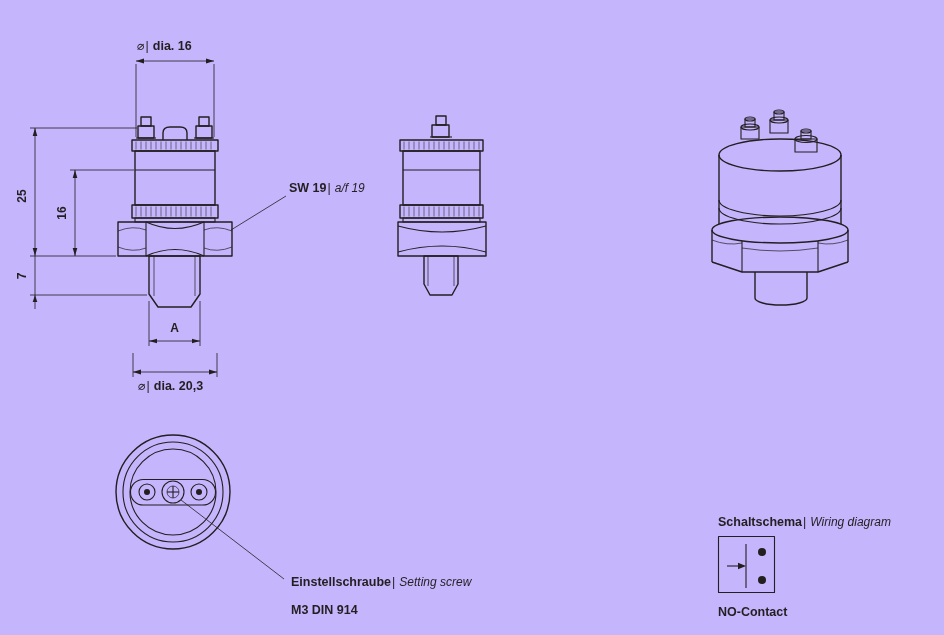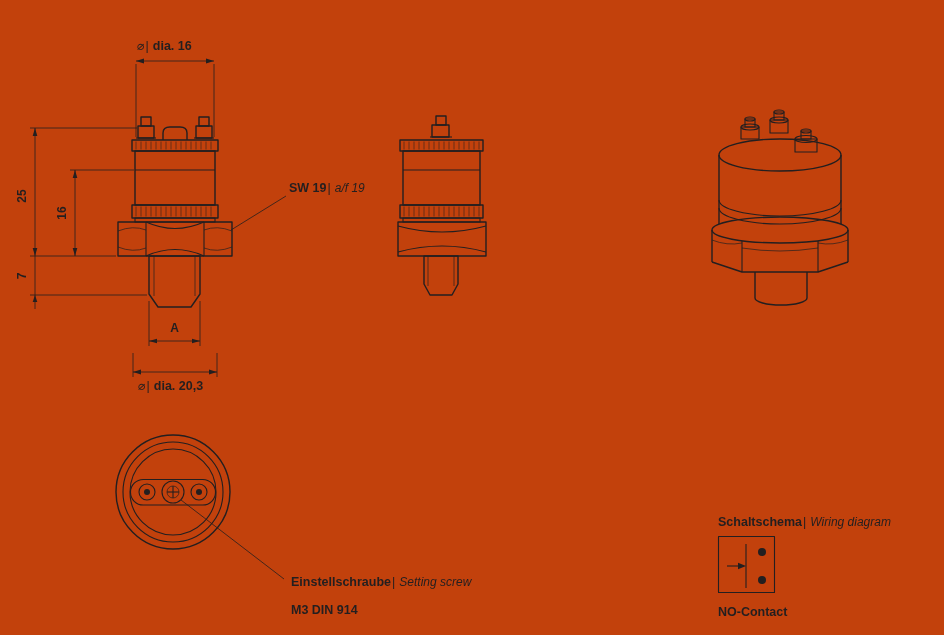--- a/index.html
+++ b/index.html
@@ -1,16 +1,16 @@
 <!DOCTYPE html>
 <html><head>
 <meta charset="utf-8">
 <style>
   html,body{margin:0;padding:0;background:#ffffff;}
-  .canvas{position:relative;width:944px;height:635px;background:#c2410c;overflow:hidden;}
+  .canvas{position:relative;width:944px;height:635px;background:#c4b5fd;overflow:hidden;}
   svg{display:block;}
   .o{fill:none;stroke:#231f20;stroke-width:1.4;stroke-linejoin:round;}
   .o2{fill:none;stroke:#231f20;stroke-width:1.1;stroke-linejoin:round;}
   .thin{fill:none;stroke:#231f20;stroke-width:0.7;}
   .tick{fill:none;stroke:#231f20;stroke-width:0.55;}
   .dim{fill:none;stroke:#231f20;stroke-width:0.8;}
   .arrow{fill:#231f20;stroke:none;}
   .dot{fill:#231f20;stroke:none;}
   text{fill:#231f20;font-family:"Liberation Sans","DejaVu Sans",sans-serif;}
   .lbl{font-size:12.5px;font-weight:700;}

